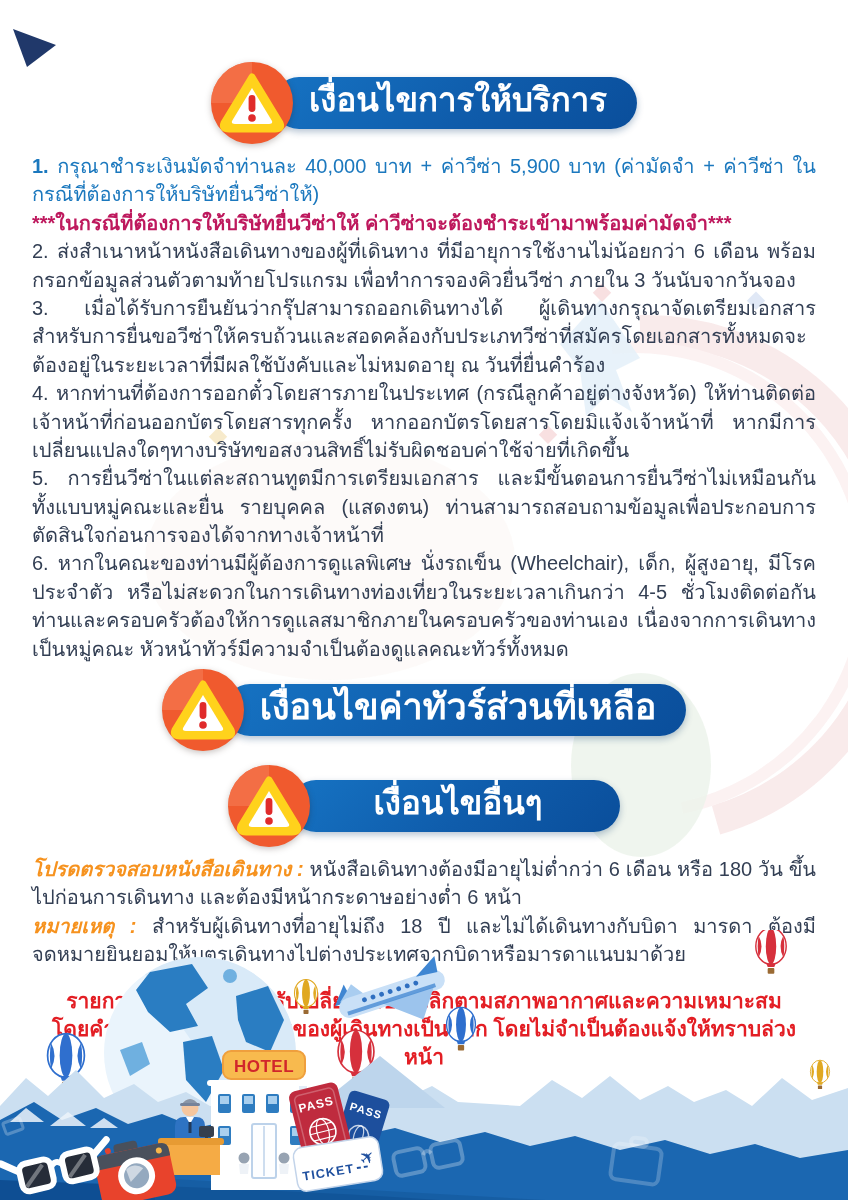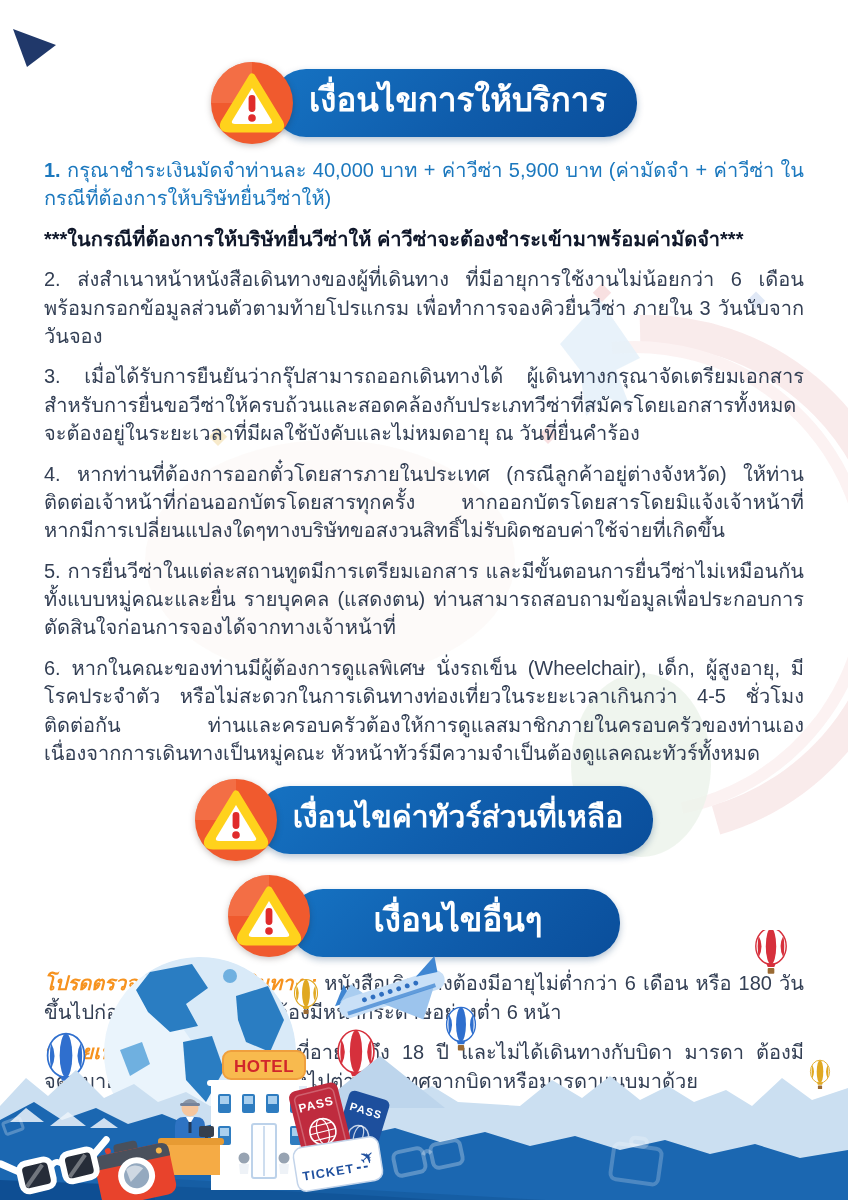--- a/index.html
+++ b/index.html
@@ -5,34 +5,34 @@
   html,body{margin:0;padding:0;background:#fff;}
   .page{position:relative;width:848px;height:1200px;overflow:hidden;background:#fff;
         font-family:"Liberation Sans",sans-serif;}
   .watermark{position:absolute;inset:0;z-index:0;pointer-events:none;}
   .content{position:relative;z-index:2;}
   .corner-tri{position:absolute;left:0;top:0;z-index:3;}
 
   .banner{display:flex;align-items:center;justify-content:center;position:relative;}
   .banner .icon{width:82px;height:82px;flex:0 0 82px;margin-right:-20px;position:relative;z-index:2;
         filter:drop-shadow(0 2px 3px rgba(40,20,10,.25));}
-  .pill{height:68px;min-width:330px;border-radius:33px;
+  .pill{height:52px;min-width:330px;border-radius:33px;
         background:linear-gradient(135deg,#1673c3 0%,#0f5cab 55%,#0a4e9b 100%);
         color:#fff;display:flex;align-items:center;justify-content:center;font-weight:bold;
         padding:0 30px 8px 36px;box-shadow:0 3px 7px rgba(13,60,110,.3);box-sizing:border-box;}
   .b1 .pill,.b3 .pill{font-size:33px;}
-  .b2 .pill{font-size:30px;}
+  .b2 .pill{font-size:36px;}
   .banner.b1{margin-top:62px;}
   .banner.b2{margin-top:6px;}
-  .banner.b3{margin-top:14px;align-items:flex-end;}
+  .banner.b3{margin-top:14px;}
 
   .text{margin:8px 32px 0;color:#333f54;font-size:20px;line-height:1.42;text-align:justify;}
-  .text p{margin:12px;}
+  .text p{margin:0;}
   .blue{color:#1b78be;}
-  .red-b{color:#0f172a;font-weight:bold;}
+  .red-b{color:#be185d;font-weight:bold;}
   .orange{color:#f6921e;font-weight:bold;font-style:italic;}
   .para2{margin-top:10px;}
   .note{color:#e31e24;font-weight:bold;text-align:center;font-size:21px;line-height:1.34;
         margin:18px 52px 0;}
 
   .footer-art{position:absolute;left:0;bottom:0;z-index:2;}
 </style>
 </head>
 <body>
 

